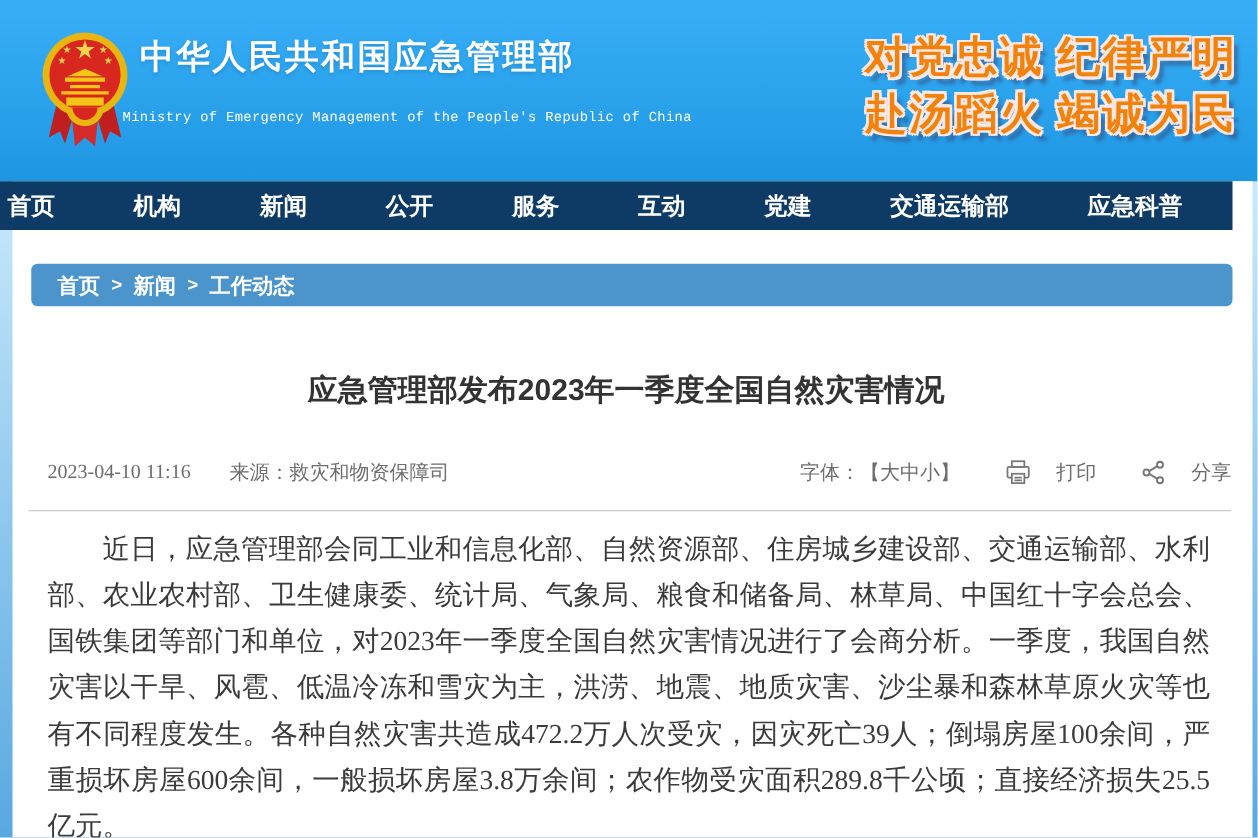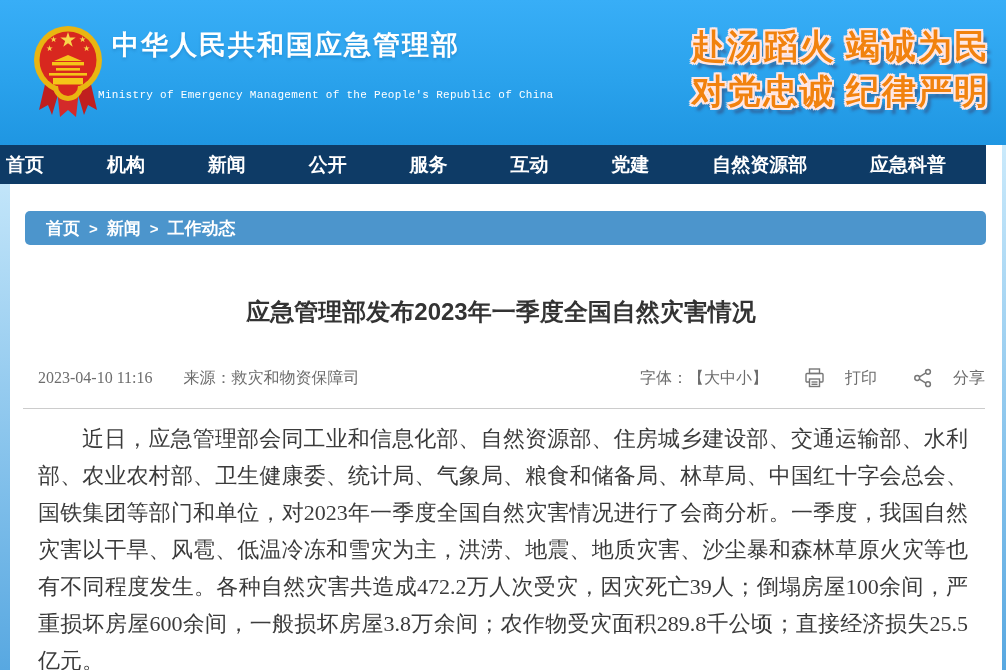--- a/index.html
+++ b/index.html
@@ -128,36 +128,36 @@
       <rect x="20" y="58" width="30" height="6.5" fill="#f5c518"></rect>
 
       <path d="M20 66 a15 15 0 0 0 30 0 Z" fill="#e9b511"></path>
       <path d="M25 66 a10 10 0 0 0 20 0 Z" fill="#d8271f"></path>
     </svg>
 
     <div class="header-title">中华人民共和国应急管理部</div>
     <div class="header-sub">Ministry of Emergency Management of the People's Republic of China</div>
 
     <div class="slogan">
+      <div>对党忠诚 纪律严明</div>
       <div>赴汤蹈火 竭诚为民</div>
-      <div>对党忠诚 纪律严明</div>
     </div>
   </div>
 
   <div class="content-panel"></div>
 
   <div class="nav">
     <div class="nav-item">首页</div>
     <div class="nav-item">机构</div>
     <div class="nav-item">新闻</div>
     <div class="nav-item">公开</div>
     <div class="nav-item">服务</div>
     <div class="nav-item">互动</div>
     <div class="nav-item">党建</div>
-    <div class="nav-item">自然资源部</div>
+    <div class="nav-item">交通运输部</div>
     <div class="nav-item">应急科普</div>
   </div>
 
   <div class="breadcrumb">
     <span class="crumb">首页</span>
     <span class="crumb-sep">&gt;</span>
     <span class="crumb">新闻</span>
     <span class="crumb-sep">&gt;</span>
     <span class="crumb">工作动态</span>
   </div>

